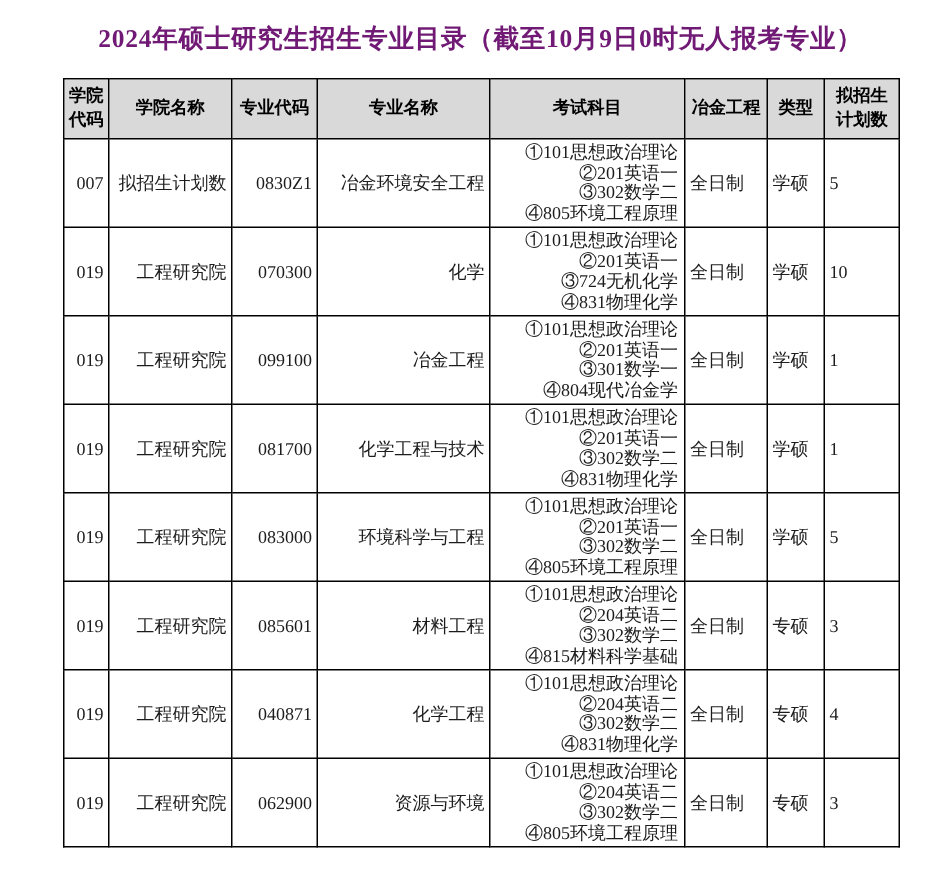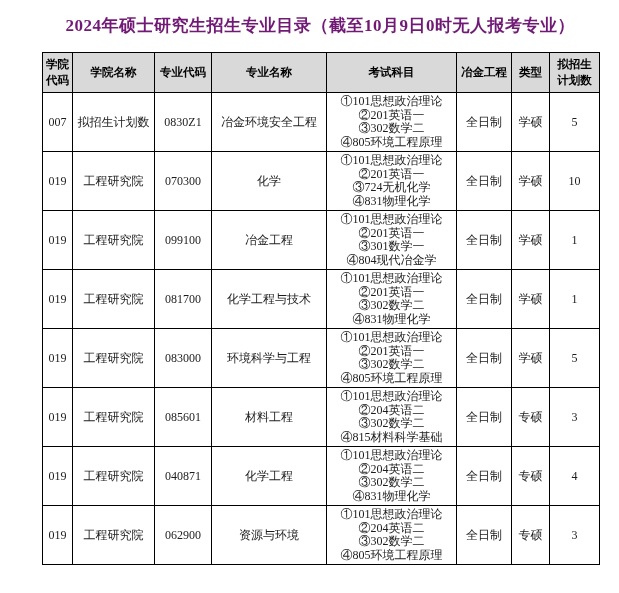--- a/index.html
+++ b/index.html
@@ -57,22 +57,22 @@
     font-family: "Liberation Sans", sans-serif;
     font-size: 11.5px;
   }
   .catalog td {
     height: 57px;
     vertical-align: middle;
     padding: 2px 3px;
     background: #ffffff;
     line-height: 1.25;
   }
-  .td-left   { text-align: center; }
-  .td-center { text-align: center; }
+  .td-left   { text-align: right; }
+  .td-center { }
   .subjects div {
     line-height: 13.5px;
     white-space: nowrap;
   }
   .catalog td.subjects { padding: 2px 4px; }
 </style>
 </head>
 <body>
 
 <div class="page">

